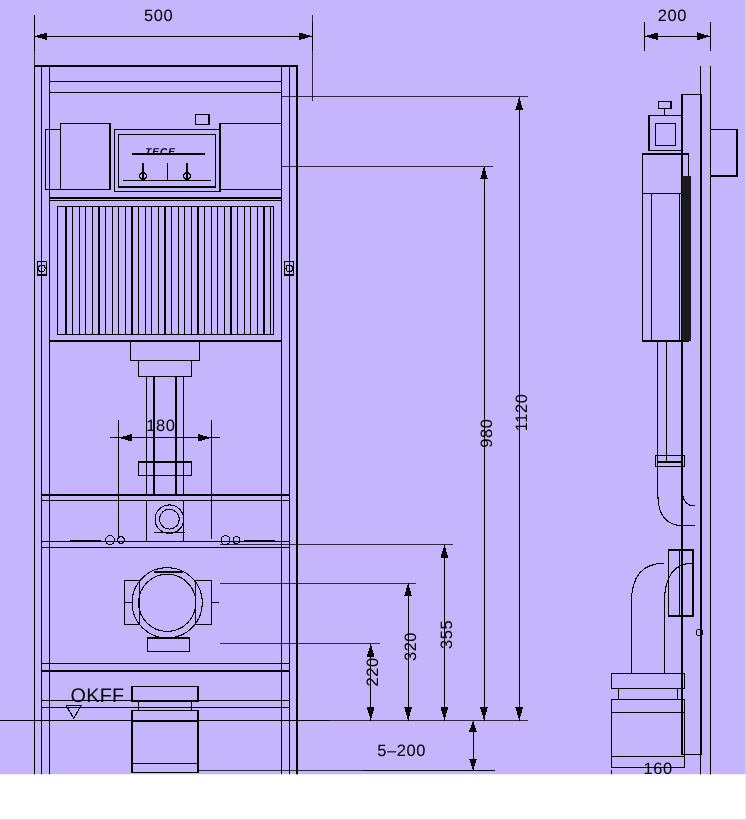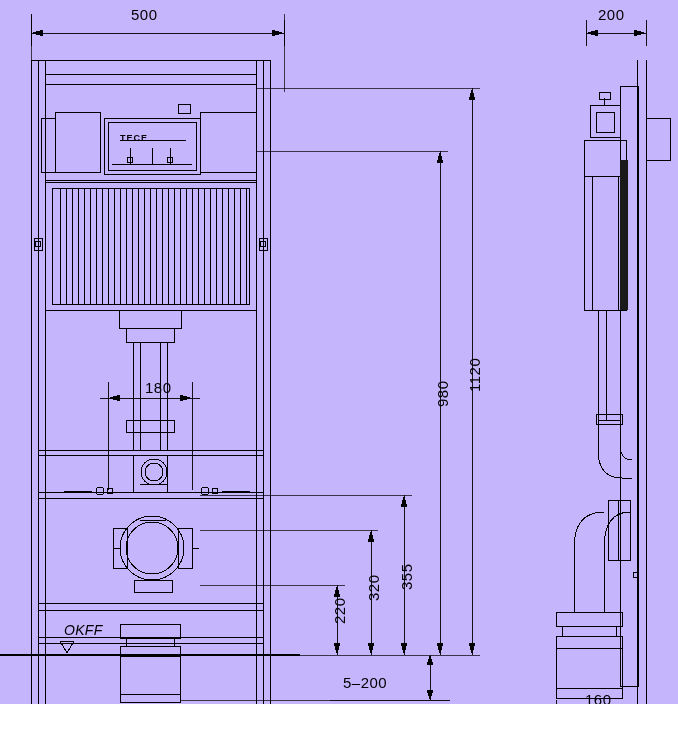--- a/index.html
+++ b/index.html
@@ -32,24 +32,23 @@
     white-space: nowrap;
     letter-spacing: 0.5px;
   }
   .dim-label.vert {
     transform-origin: left top;
     transform: rotate(-90deg);
   }
   .okff-label {
     position: absolute;
     font-family: "Liberation Sans", sans-serif;
-    font-size: 14px;
+    font-size: 18px;
     color: #000000;
     letter-spacing: 0.3px;
-    font-style: italic;
   }
   .brand-label {
     position: absolute;
     font-family: "Liberation Sans", sans-serif;
     font-size: 9px;
     font-weight: bold;
     color: #000000;
     letter-spacing: 1px;
   }
 </style>
@@ -340,33 +339,33 @@
         <path d="M646 714 L634 710.5 L634 717.5 Z" fill="#000000" stroke="none"></path>
       </g>
 
     </g>
   </svg>
 
   <div class="dim-label" style="left:131px; top:6px;">500</div>
 
   <div class="dim-label" style="left:598px; top:6px;">200</div>
 
-  <div class="dim-label" style="left:133px; top:379px;padding-left:12px;">180</div>
+  <div class="dim-label" style="left:133px; top:379px;">180</div>
 
   <div class="dim-label vert" style="left:466px; top:392px;">1120</div>
 
   <div class="dim-label vert" style="left:434px; top:407px;">980</div>
 
   <div class="dim-label vert" style="left:398px; top:590px;">355</div>
 
   <div class="dim-label vert" style="left:365px; top:601px;">320</div>
 
   <div class="dim-label vert" style="left:331px; top:624px;">220</div>
 
   <div class="dim-label" style="left:343px; top:674px;">5–200</div>
 
   <div class="dim-label" style="left:585px; top:691px;">160</div>
 
   <div class="okff-label" style="left:64px; top:622px;">OKFF</div>
 
-  <div class="brand-label" style="left:120px; top:133px;">TECE</div>
+  <div class="brand-label" style="left:132px; top:133px;font-style:italic;">TECE</div>
 
 </div>
 
 </body></html>

